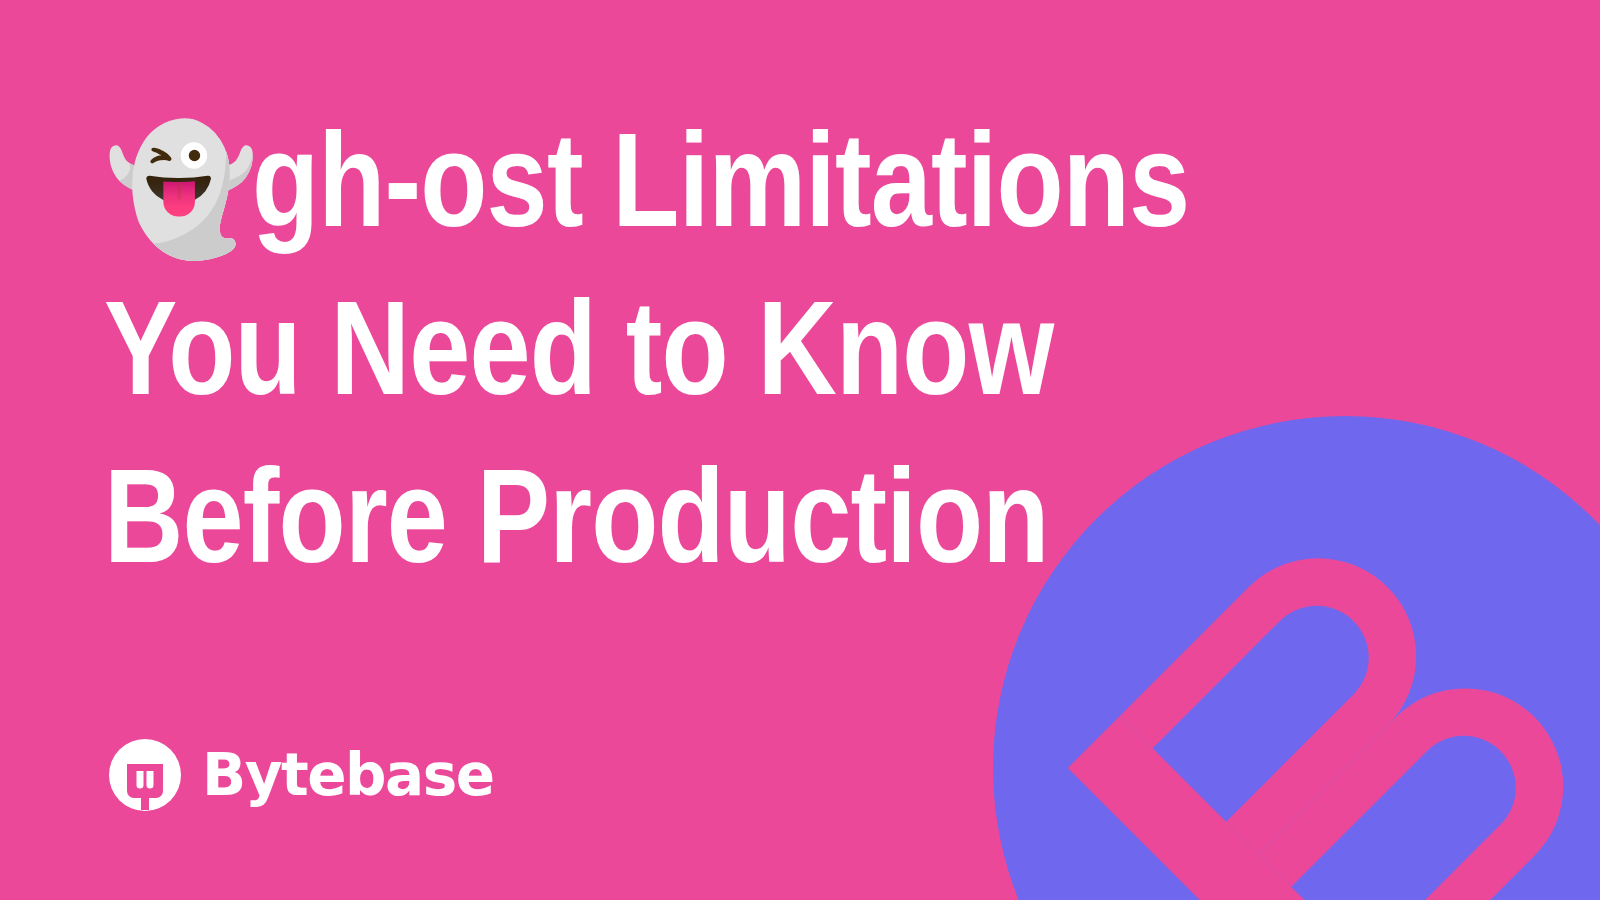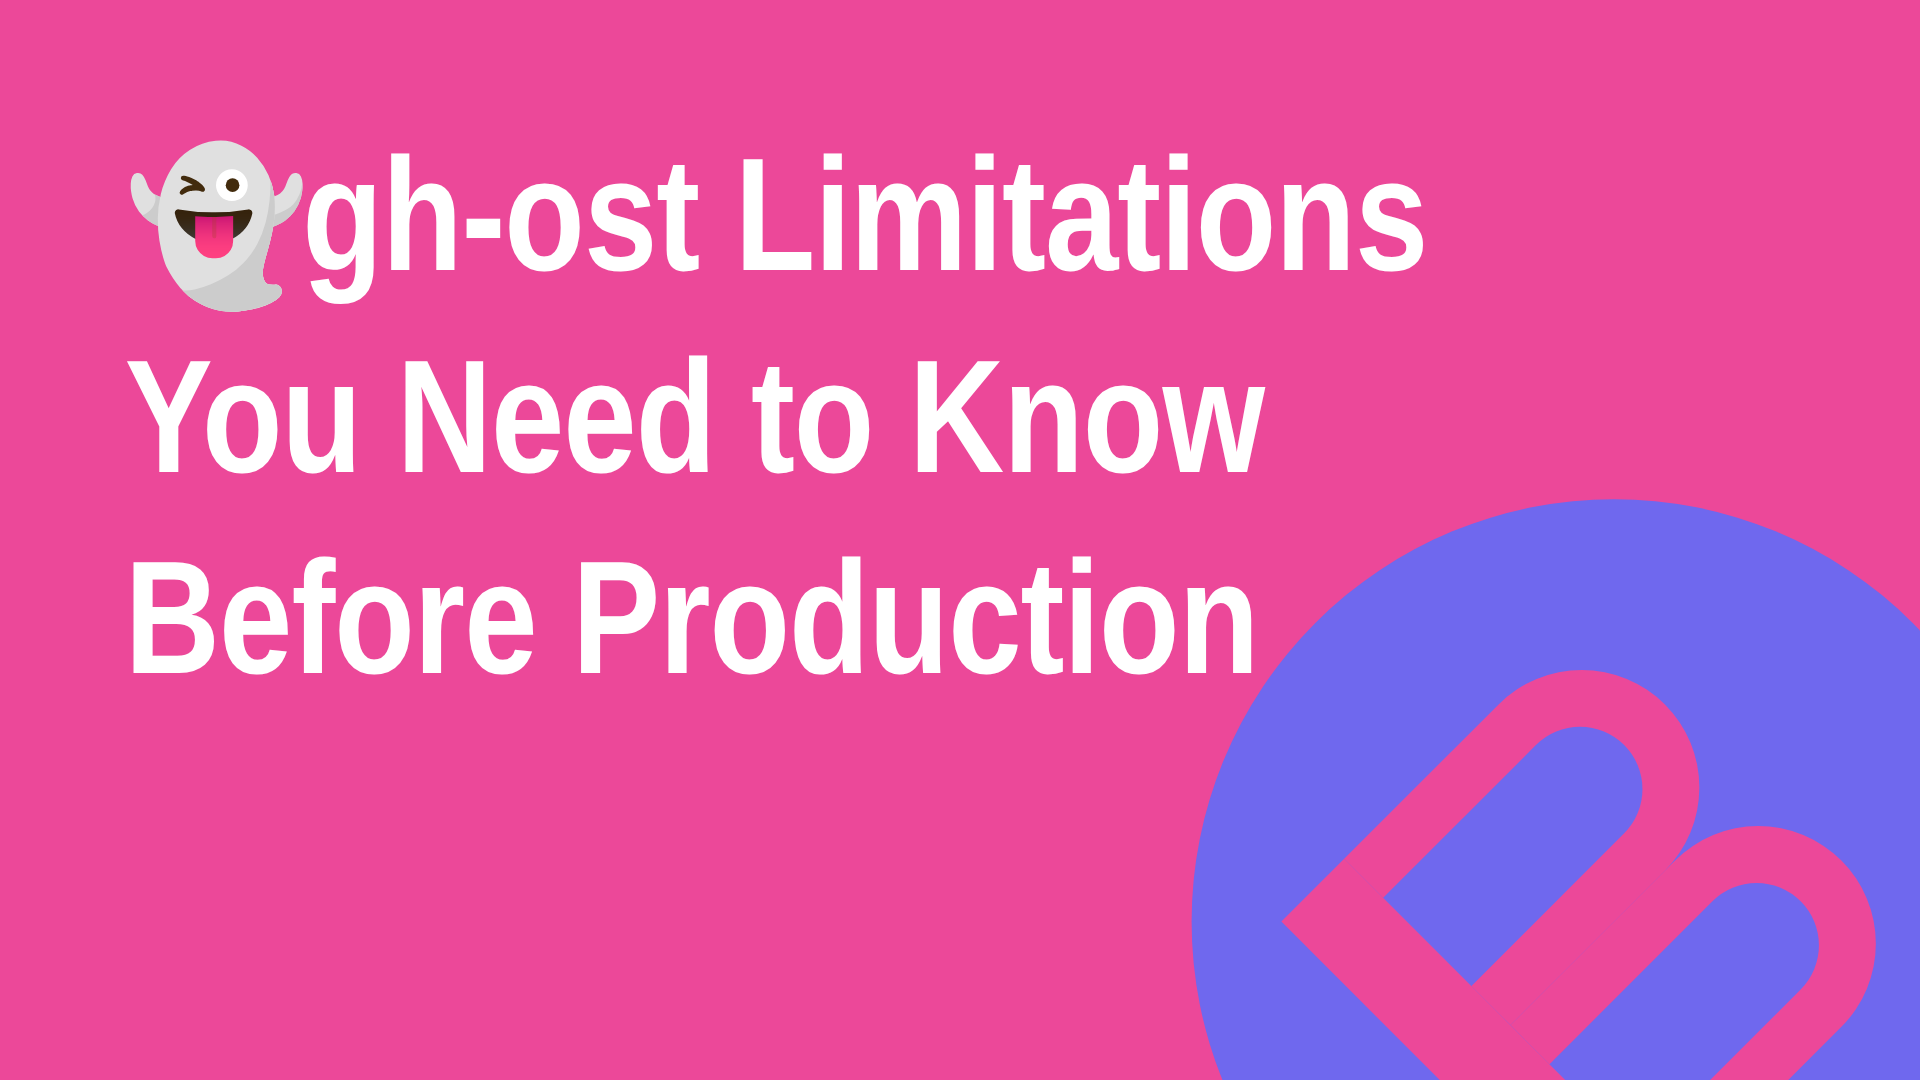--- a/index.html
+++ b/index.html
@@ -128,14 +128,32 @@
   </div>
 
   <div class="content">
     <h1 class="headline">
       <span class="line"><span class="emoji">👻</span><span>gh-ost Limitations</span></span>
       <span class="line">You Need to Know</span>
       <span class="line">Before Production</span>
     </h1>
   </div>
 
+  <div class="brand">
+    <span class="brand-mark">
+      <svg viewBox="0 0 74 74" xmlns="http://www.w3.org/2000/svg" aria-hidden="true">
+        <defs>
+          <mask id="markmask">
+            <rect x="0" y="0" width="74" height="74" fill="#fff"></rect>
+
+            <path d="M19 26 h36 v27 a7 7 0 0 1 -7 7 h-7 v12 h-8 v-12 h-7 a7 7 0 0 1 -7 -7 z" fill="#000"></path>
+
+            <path d="M28.5 33 h7 v14 a3.5 3.5 0 0 1 -7 0 z" fill="#fff"></path>
+            <path d="M38.5 33 h7 v14 a3.5 3.5 0 0 1 -7 0 z" fill="#fff"></path>
+          </mask>
+        </defs>
+        <circle cx="37" cy="37" r="36" fill="#ffffff" mask="url(#markmask)"></circle>
+      </svg>
+    </span>
+    <span class="brand-name">Bytebase</span>
+  </div>
 
 </div>
 
 </body></html>

